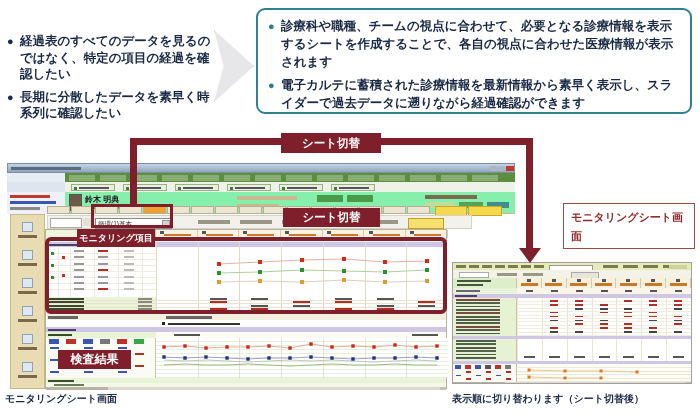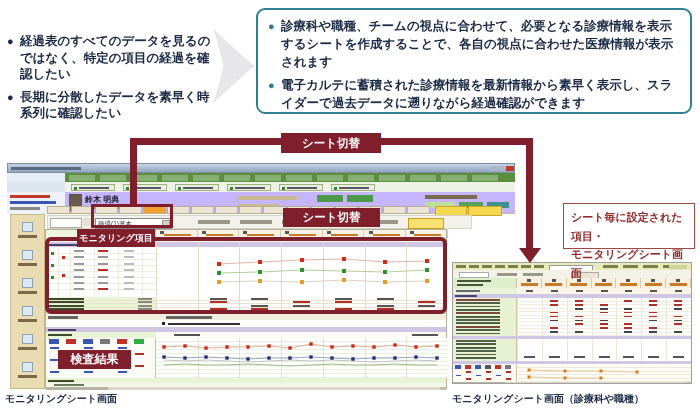--- a/index.html
+++ b/index.html
@@ -127,21 +127,21 @@
         </div>
         <div style="position: absolute; left: 272px; top: 1.5px; width: 44px; height: 7px; background: rgb(233, 241, 222); border: 1px solid rgb(155, 176, 127); box-sizing: border-box;">
           <div style="position: absolute; left: 2px; top: 2px; width: 3px; height: 3px; background: rgb(63, 125, 58);"></div>
           <div style="position: absolute; left: 7px; top: 2px; width: 30px; height: 2.5px; background: rgb(85, 85, 102);"></div>
         </div>
         <div style="position: absolute; left: 324px; top: 1.5px; width: 44px; height: 7px; background: rgb(233, 241, 222); border: 1px solid rgb(155, 176, 127); box-sizing: border-box;">
           <div style="position: absolute; left: 2px; top: 2px; width: 3px; height: 3px; background: rgb(63, 125, 58);"></div>
           <div style="position: absolute; left: 7px; top: 2px; width: 30px; height: 2.5px; background: rgb(85, 85, 102);"></div>
         </div>
       </div>
-      <div style="position: absolute; left: 0px; top: 29px; width: 508px; height: 22px; background: #c4b5fd; border-bottom: 1px solid rgb(203, 185, 142); box-sizing: border-box;">
+      <div style="position: absolute; left: 0px; top: 29px; width: 508px; height: 22px; background: #86efac; border-bottom: 1px solid rgb(203, 185, 142); box-sizing: border-box;">
         <div style="position: absolute; left: 0px; top: 0px; width: 58px; height: 22px; background: rgb(238, 242, 248);">
           <div style="position: absolute; left: 3px; top: 3px; width: 40px; height: 3px; background: rgb(192, 57, 43);"></div>
           <div style="position: absolute; left: 3px; top: 9px; width: 46px; height: 3px; background: rgb(58, 87, 176);"></div>
           <div style="position: absolute; left: 3px; top: 15px; width: 30px; height: 3px; background: rgb(136, 136, 136);"></div>
         </div>
         <div style="position: absolute; left: 62px; top: 2px; width: 11px; height: 15px; background: rgb(107, 90, 74); border: 1px solid rgb(85, 85, 85);"></div>
         <div style="position: absolute; left: 78px; top: 2px; width: 60px; height: 10px; color: rgb(34, 34, 34); font-weight: bold; font-size: 8px; white-space: nowrap;">鈴木 明典</div>
         <div style="position: absolute; left: 78px; top: 14px; width: 34px; height: 3px; background: rgb(138, 122, 96);"></div>
         <div style="position: absolute; left: 120px; top: 14px; width: 6px; height: 6px; background: rgb(204, 51, 51);"></div>
         <div style="position: absolute; left: 128px; top: 14px; width: 6px; height: 6px; background: rgb(51, 85, 204);"></div>
@@ -662,19 +662,18 @@
           <rect x="82.5" y="12.5" width="3" height="3" fill="#e07818"></rect>
         </svg>
       </div>
       <div style="position: absolute; left: 0px; top: 119px; width: 238px; height: 3px; background: rgb(221, 217, 204);">
         <div style="position: absolute; left: 0px; top: 0px; width: 52px; height: 3px; background: rgb(184, 180, 164);"></div>
         <div style="position: absolute; left: 232px; top: 0px; width: 6px; height: 3px; background: rgb(196, 192, 178);"></div>
       </div>
     </div>
 
   <div class="abs note">
-    <div>シート毎に設定された項目・</div>
     <div>モニタリングシート画面</div>
   </div>
 
   <div class="abs caption" style="left:5px;top:392px;">モニタリングシート画面</div>
-  <div class="abs caption" style="left:452px;top:392px;">モニタリングシート画面（診療科や職種）</div>
+  <div class="abs caption" style="left:452px;top:392px;">表示順に切り替わります（シート切替後）</div>
 </div>
 
 </body></html>

